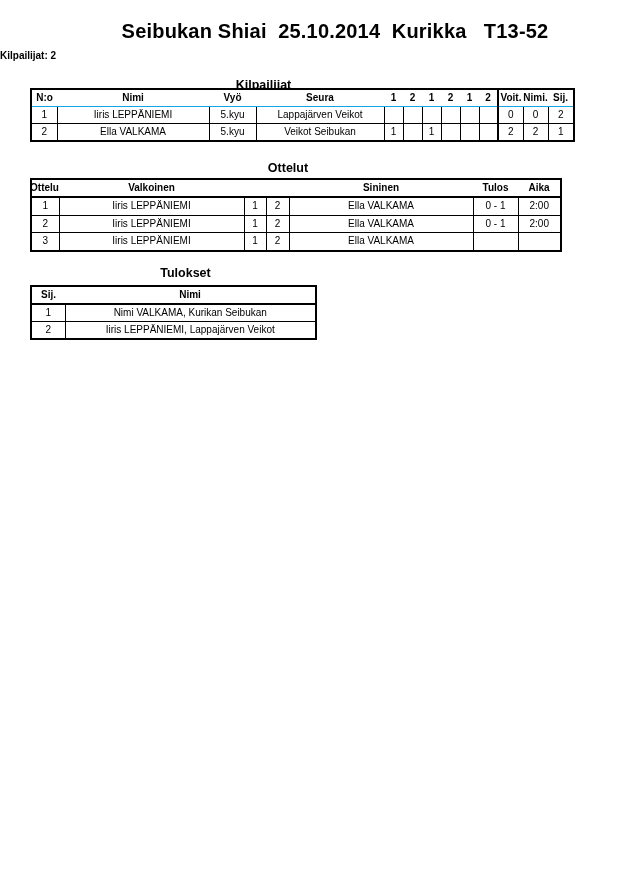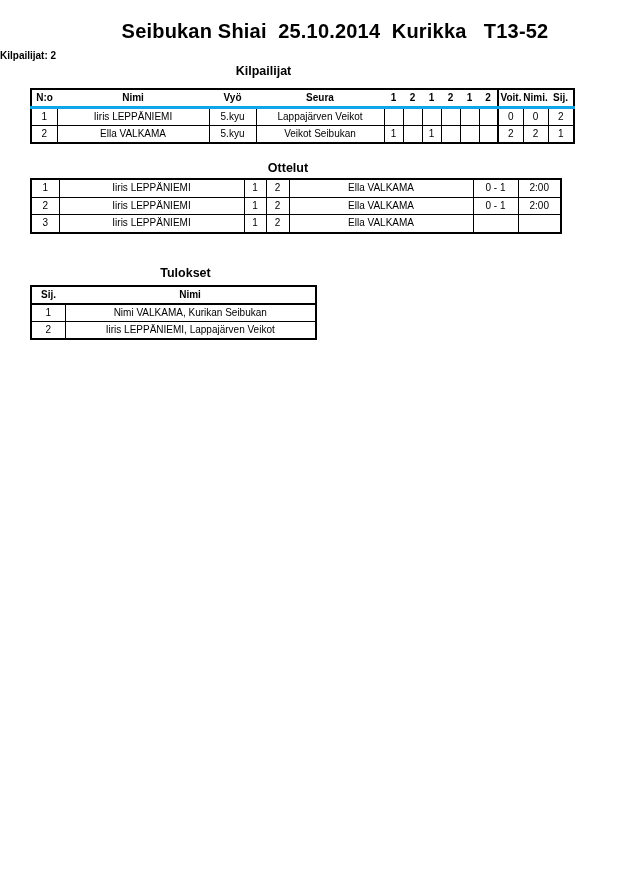--- a/index.html
+++ b/index.html
@@ -22,21 +22,21 @@
     padding-left:20px;
   }
   .competitor-count {
     top:50px; left:0; width:597px;
     font-size:10px; font-weight:bold;
   }
   .section-heading {
     text-align:center;
     font-size:12.5px; font-weight:bold;
   }
-  #heading-kilpailijat { top:64px; left:30px; width:467px; }
+  #heading-kilpailijat { top:78px; left:30px; width:467px; }
   #heading-ottelut     { top:161px; left:23px; width:530px; }
   #heading-tulokset    { top:266px; left:43px; width:285px;text-align:center; }
 
   table.sheet {
     border-collapse:collapse;
     table-layout:fixed;
     position:absolute;
     border:2px solid #000;
     background:#fff;
   }
@@ -45,21 +45,21 @@
     font-size:10px;
     white-space:nowrap;
     overflow:visible;
     vertical-align:middle;
     height:16px;
     line-height:16px;
   }
   table.sheet th {
     font-weight:bold;
     border:none;
-    border-bottom:3px solid #0ea5e9;
+    border-bottom:1px solid #0ea5e9;
     text-align:center;
   }
   table.sheet td {
     border:1px solid #000;
     text-align:center;
   }
   td.al { text-align:left; padding-left:5px; }
   td.al7 { text-align:left; padding-left:7px;margin-left:26px; }
   td.al10 { text-align:left; padding-left:10px; }
   th.al { text-align:left; }
@@ -157,20 +157,29 @@
   <colgroup>
     <col style="width:28px">
       <col style="width:185px">
       <col style="width:22px">
       <col style="width:23px">
     <col style="width:184px">
       <col style="width:45px">
       <col style="width:43px">
   </colgroup>
   <tbody>
+      <tr>
+    <th class="al overflow-label">Ottelu</th>
+    <th>Valkoinen</th>
+    <th></th>
+    <th></th>
+    <th>Sininen</th>
+    <th>Tulos</th>
+    <th>Aika</th>
+  </tr>
   <tr>
     <td>1</td>
     <td class="al10">Iiris LEPPÄNIEMI</td>
     <td>1</td>
     <td>2</td>
     <td class="al7">Ella VALKAMA</td>
     <td>0 - 1</td>
     <td>2:00</td>
   </tr>
   <tr>

